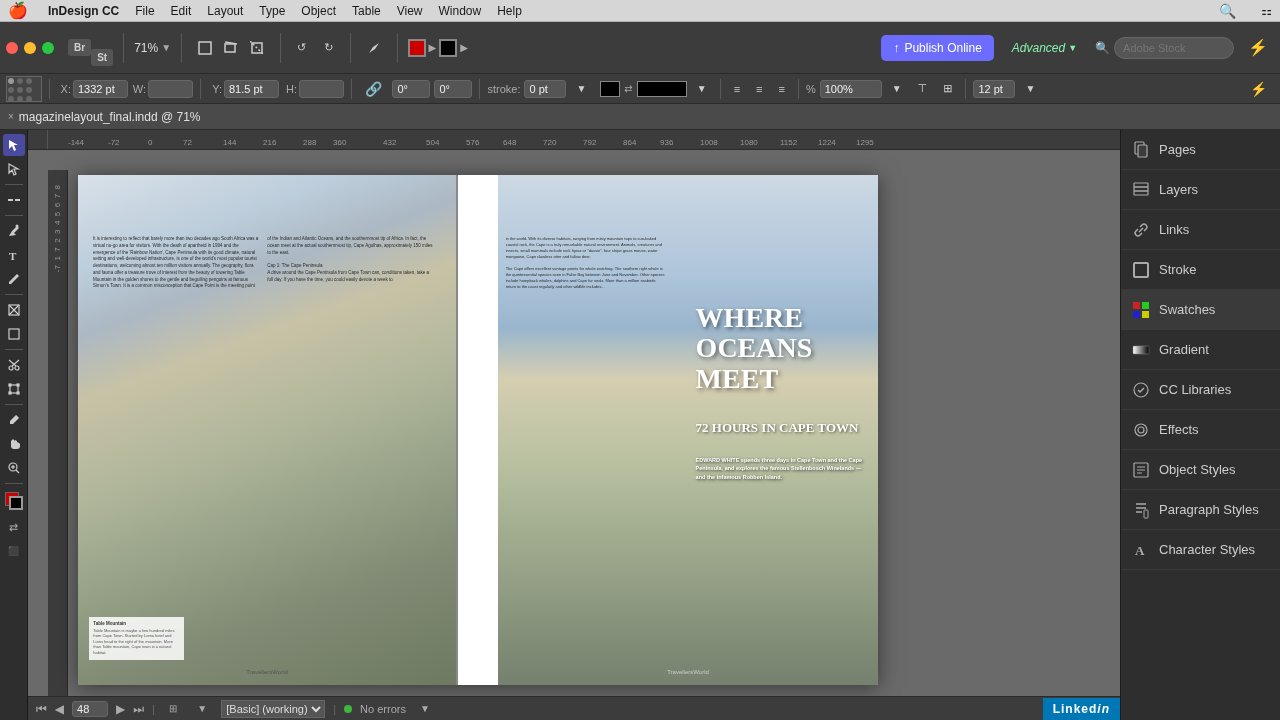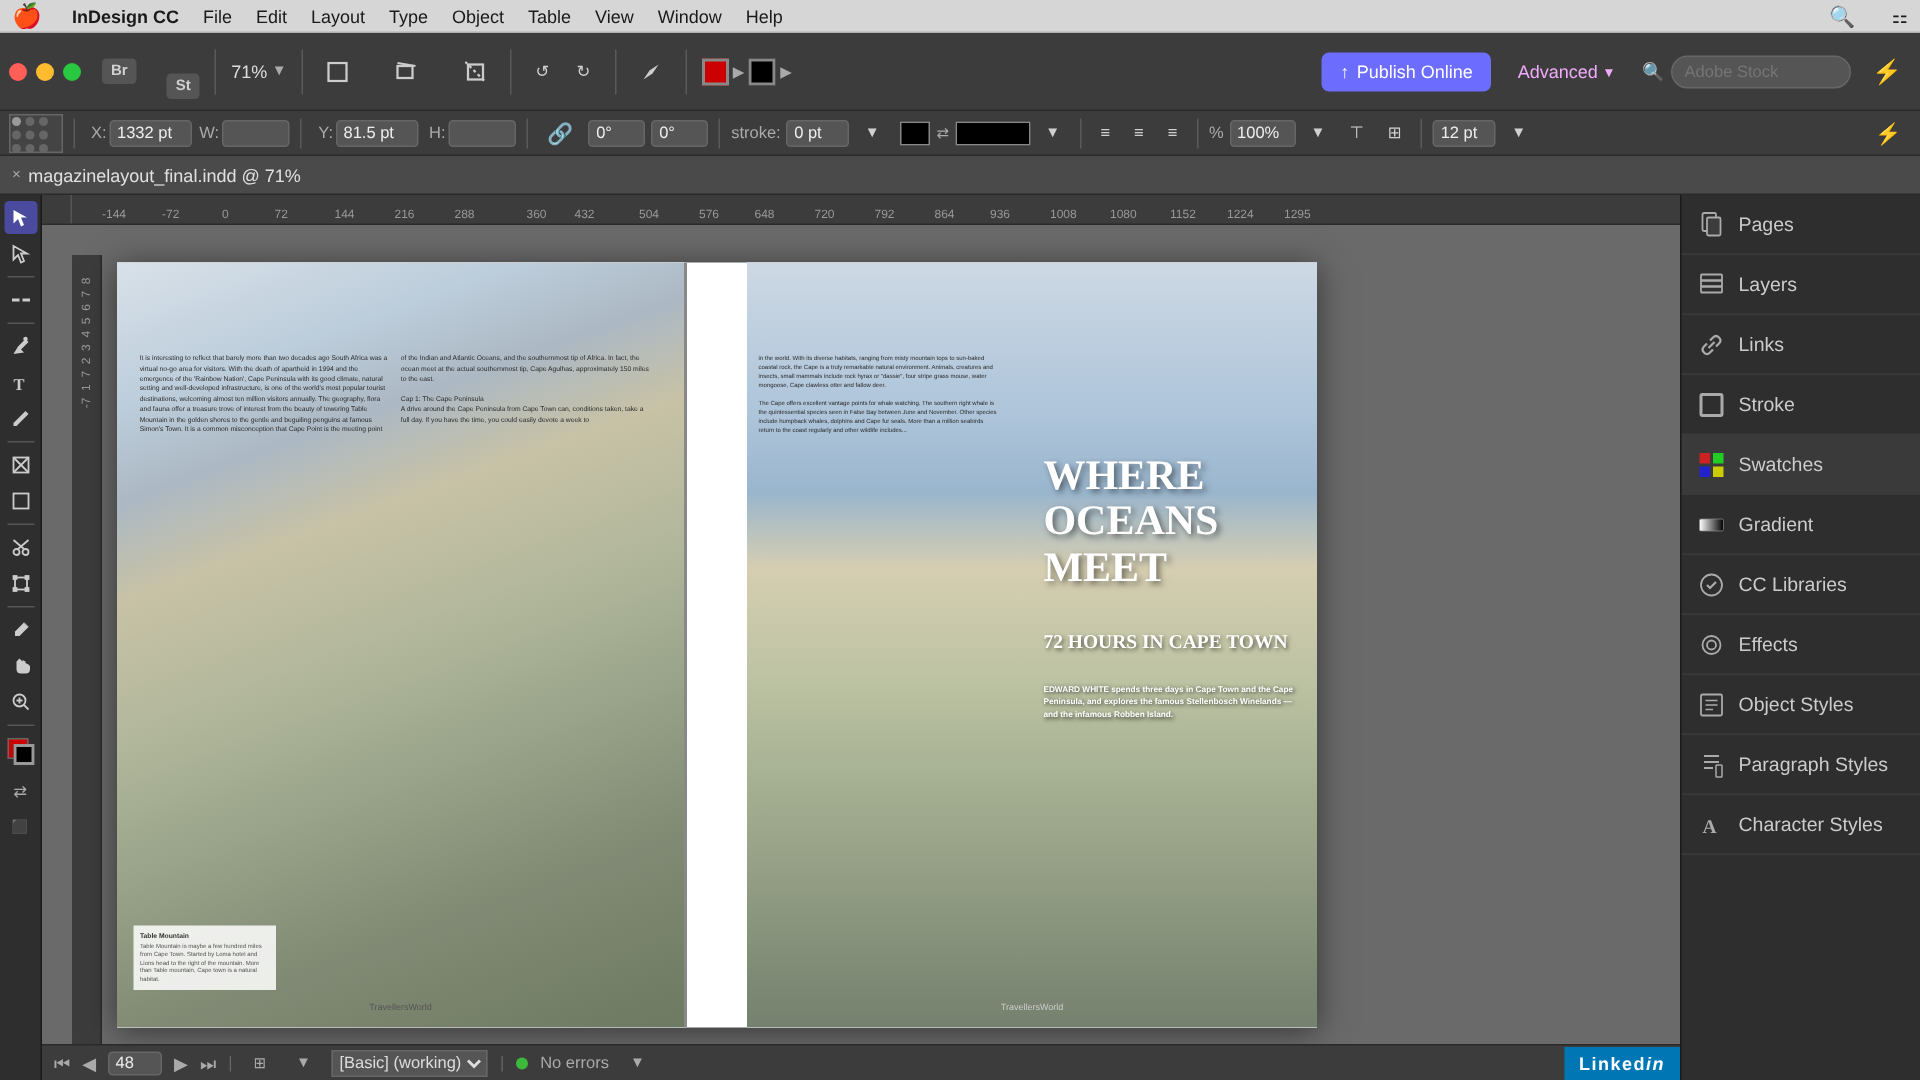--- a/index.html
+++ b/index.html
@@ -17,39 +17,39 @@
     #menubar .menu-item { cursor: pointer; }
     #search-icon-menu { margin-left: auto; font-size: 14px; }
     #menu-grid-icon { margin-left: 8px; }
 
     
     #toolbar {
       width: 100%; height: 52px; background: #3c3c3c;
       display: flex; align-items: center; padding: 0 6px; gap: 6px;
       border-bottom: 1px solid #2a2a2a;
     }
-    .toolbar-group { display: flex; align-items: center; gap: 20px; }
+    .toolbar-group { display: flex; align-items: center; gap: 0; }
     .toolbar-sep { width: 1px; height: 30px; background: #5a5a5a; margin: 0 4px; }
     .tb-btn {
       background: transparent; border: none; color: #d0d0d0; cursor: pointer;
       font-size: 11px; padding: 3px 6px; border-radius: 3px;
       display: flex; align-items: center; gap: 3px;
     }
     .tb-btn svg { width: 14px; height: 14px; }
     #zoom-btn {
       display: flex; align-items: center; gap: 3px; color: #ccc; font-size: 12px;
     }
     #publish-btn {
       background: #6c6cff; border: none; color: white; padding: 6px 12px;
       border-radius: 5px; cursor: pointer; font-size: 12px; font-weight: 500;
       display: flex; align-items: center; gap: 5px; margin-left: auto;
     }
     #advanced-btn {
-      background: transparent; border: none; color: #f0abfc; padding: 6px 10px;
-      cursor: pointer; font-size: 12px; display: flex; align-items: center; gap: 3px;
+      background: transparent; border: none; color: #86efac; padding: 6px 10px;
+      cursor: pointer; font-size: 12px; display: flex; align-items: center; gap: 3px; font-style: italic;
     }
     #adobe-search {
       background: #555; border: 1px solid #666; color: #ccc; padding: 4px 8px;
       border-radius: 12px; font-size: 11px; width: 120px;
     }
 
     
     .window-controls { display: flex; gap: 6px; align-items: center; margin-right: 8px; }
     .wc { width: 12px; height: 12px; border-radius: 50%; cursor: pointer; }
     .wc-close { background: #ff5f57; }
@@ -372,21 +372,21 @@
 
   <div class="tb2-sep"></div>
 
   <button class="tb-btn">≡</button>
   <button class="tb-btn">≡</button>
   <button class="tb-btn">≡</button>
 
   <div class="tb2-sep"></div>
 
   <span class="tb2-label">%</span>
-  <input class="tb2-input" type="text" style="width: 44px;" value="100%">
+  <input class="tb2-input" type="text" style="width: 62px;" value="100%">
   <button class="tb-btn" style="font-size:10px;">▼</button>
 
   <button class="tb-btn">⊤</button>
   <button class="tb-btn">⊞</button>
 
   <div class="tb2-sep"></div>
 
   <input class="tb2-input" type="text" style="width: 42px;" value="12 pt">
   <button class="tb-btn" style="font-size:10px;">▼</button>
 
@@ -503,21 +503,21 @@
     <div id="ruler-top">
       <div style="width:20px;height:100%;background:#3c3c3c;border-right:1px solid #555;flex-shrink:0;"></div>
       <div class="ruler-top-content">
         <span class="ruler-num" style="left:20px;">-144</span>
         <span class="ruler-num" style="left:60px;">-72</span>
         <span class="ruler-num" style="left:100px;">0</span>
         <span class="ruler-num" style="left:135px;text-align:center;">72</span>
         <span class="ruler-num" style="left:175px;">144</span>
         <span class="ruler-num" style="left:215px;">216</span>
         <span class="ruler-num" style="left:255px;">288</span>
-        <span class="ruler-num" style="left:303px;">360</span>
+        <span class="ruler-num" style="left:285px;">360</span>
         <span class="ruler-num" style="left:335px;">432</span>
         <span class="ruler-num" style="left:378px;">504</span>
         <span class="ruler-num" style="left:418px;">576</span>
         <span class="ruler-num" style="left:455px;">648</span>
         <span class="ruler-num" style="left:495px;">720</span>
         <span class="ruler-num" style="left:535px;">792</span>
         <span class="ruler-num" style="left:575px;">864</span>
         <span class="ruler-num" style="left:612px;">936</span>
         <span class="ruler-num" style="left:652px;">1008</span>
         <span class="ruler-num" style="left:692px;">1080</span>

